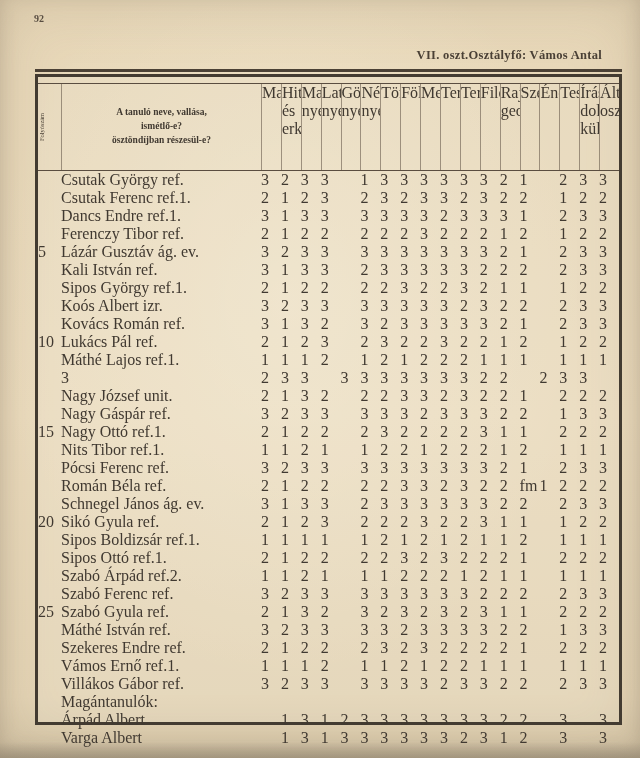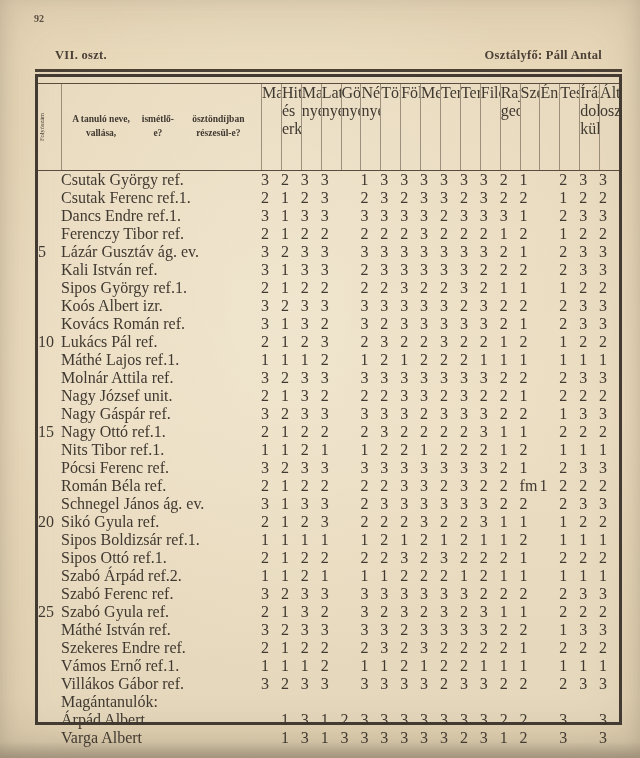--- a/index.html
+++ b/index.html
@@ -13,33 +13,33 @@
     background:
       radial-gradient(ellipse at 45% 40%, rgba(255,250,235,.35), rgba(0,0,0,0) 60%),
       linear-gradient(180deg,#e7d7b8 0%,#ecdcbe 55%,#e4d4b5 92%,#d8c9ab 100%);
     box-shadow:inset 0 0 60px rgba(140,120,90,.25), inset 0 -8px 18px rgba(110,100,85,.25);
   }
   .scan{position:absolute;inset:0;filter:blur(.6px) contrast(.92);color:#3b332a;}
   .bottom-shadow{position:absolute;left:0;right:0;bottom:0;height:16px;
     background:linear-gradient(180deg,rgba(0,0,0,0),rgba(115,105,90,.35));}
   .pageno{position:absolute;left:34px;top:13px;font-size:10px;font-weight:bold;color:#55493c;}
   .runhead{position:absolute;left:55px;right:38px;top:48px;display:flex;
-    justify-content:space-between;font-size:12.5px;font-weight:bold;letter-spacing:.3px;color:#453b2f;}
+    justify-content:flex-end;font-size:12.5px;font-weight:bold;letter-spacing:.3px;color:#453b2f;}
   .top-rule{position:absolute;left:35px;width:587px;top:69px;height:3px;background:#463c2f;}
 
   .register{position:absolute;left:35px;top:74px;width:581px;height:645px;
     border:3px solid #3e352a;background:rgba(245,235,214,.25);}
   .innerpad{height:6px;}
   .grid{display:grid;grid-template-columns:23px 200px repeat(18,1fr);}
   .thead{border-top:1px solid #57493a;border-bottom:1px solid #57493a;height:86px;}
   .thead > div{border-left:1px solid rgba(90,75,60,.55);overflow:hidden;}
   .thead > div:first-child{border-left:none;}
   .serial-head{writing-mode:vertical-rl;transform:rotate(180deg);
     font-size:6.4px;text-align:center;padding:3px 0;color:#4a4034;}
-  .name-head{display:flex;flex-direction:row;justify-content:center;align-items:center;
+  .name-head{display:flex;flex-direction:column;justify-content:center;align-items:center;
     font-size:9.5px;font-weight:bold;line-height:1.45;text-align:center;color:#46";}
   .name-head span{color:#453b2f;}
   .subj{writing-mode:vertical-rl;transform:rotate(180deg);
     font-size:6.2px;letter-spacing:-.2px;padding:2px 0 2px 0;
     display:flex;align-items:center;color:#4a4034;white-space:nowrap;}
   .tbody .row{height:16.6px;line-height:16.6px;}
   .row > div{border-left:1px solid rgba(120,105,88,.5);overflow:hidden;}
   .row > div:first-child{border-left:none;}
   .row .num{font-size:9px;text-align:center;color:#4a4034;}
   .row .name{font-size:11.3px;letter-spacing:-.15px;white-space:nowrap;
@@ -57,21 +57,21 @@
 </style>
 </head>
 <body>
 
 <div class="page">
   <div class="scan">
     <div class="pageno">92</div>
 
     <div class="runhead">
       <span>VII. oszt.</span>
-      <span>Osztályfő: Páll Antal</span>
+      <span>Osztályfő: Vámos Antal</span>
     </div>
 
     <div class="top-rule"></div>
 
     <div class="register">
       <div class="innerpad"></div>
 
       <div class="grid thead">
         <div class="serial-head">Folyószám</div>
         <div class="name-head">
@@ -360,23 +360,20 @@
             <div class="g">1</div>
             <div class="g">1</div>
             <div class="g">1</div>
             <div class="g"></div>
             <div class="g">1</div>
             <div class="g">1</div>
             <div class="g">1</div>
           </div>
           <div class="grid row">
     <div class="num"></div>
-    <div class="name">
-      <span class="nm">Molnár Attila ref.</span><span class="mark"></span>
-    </div>
   <div class="g">3</div>
             <div class="g">2</div>
             <div class="g">3</div>
             <div class="g">3</div>
             <div class="g"></div>
             <div class="g">3</div>
             <div class="g">3</div>
             <div class="g">3</div>
             <div class="g">3</div>
             <div class="g">3</div>

